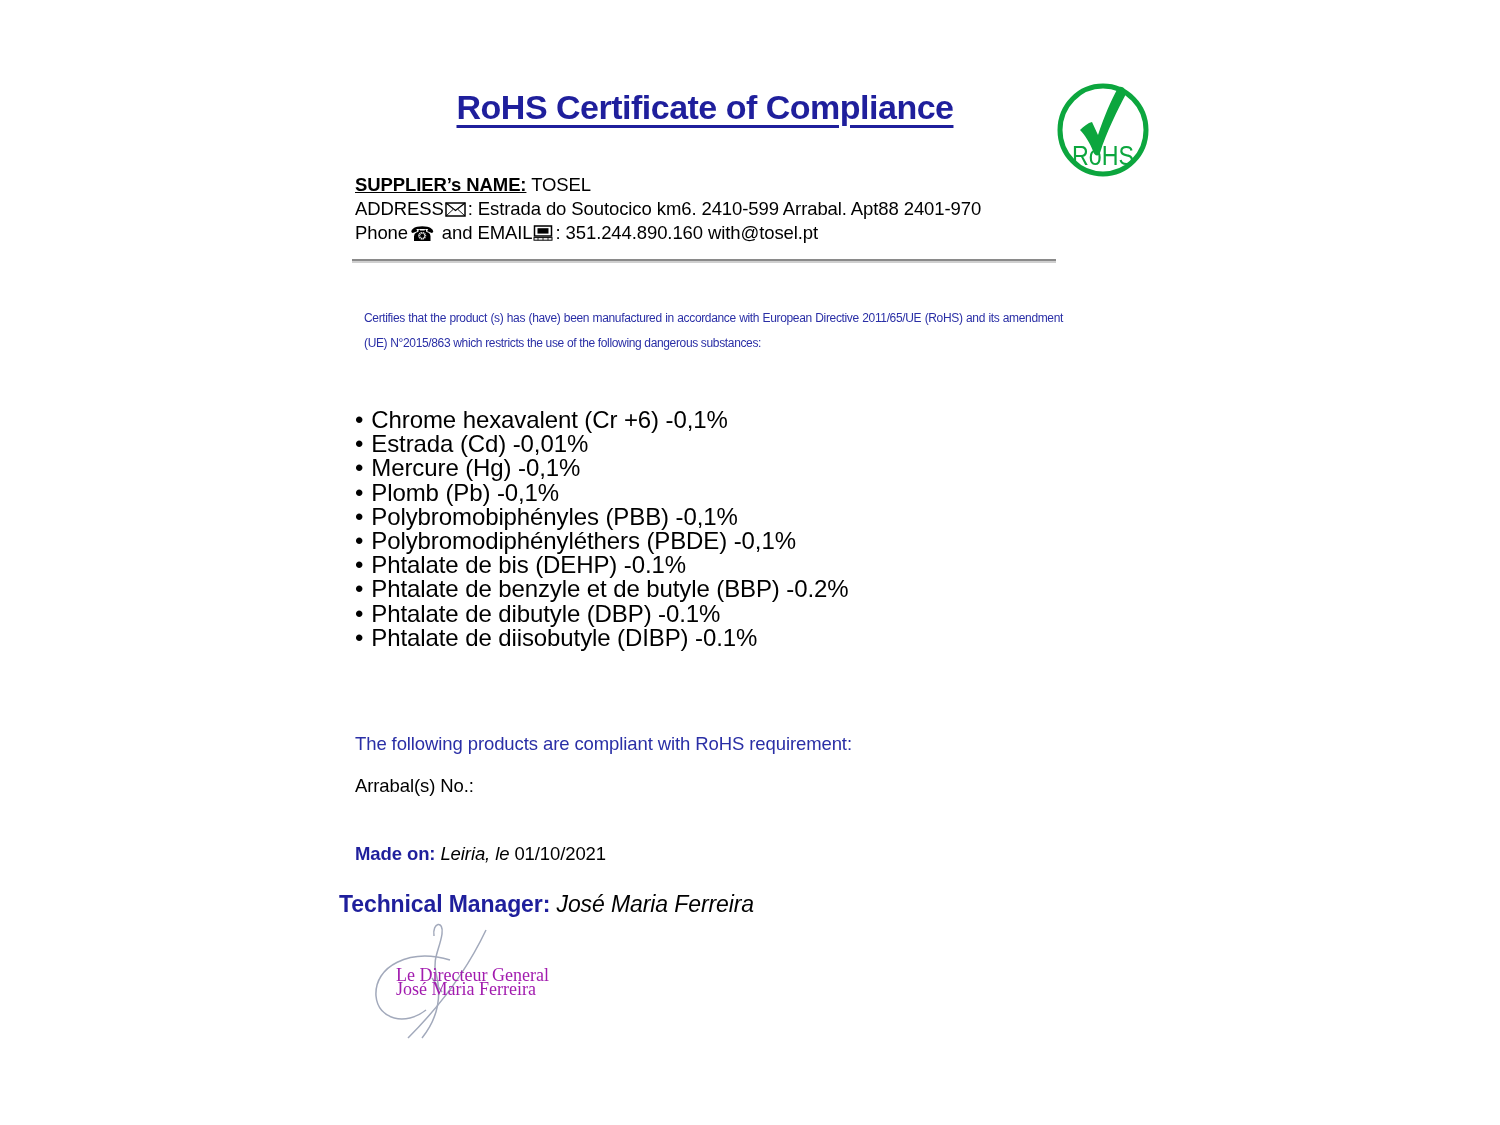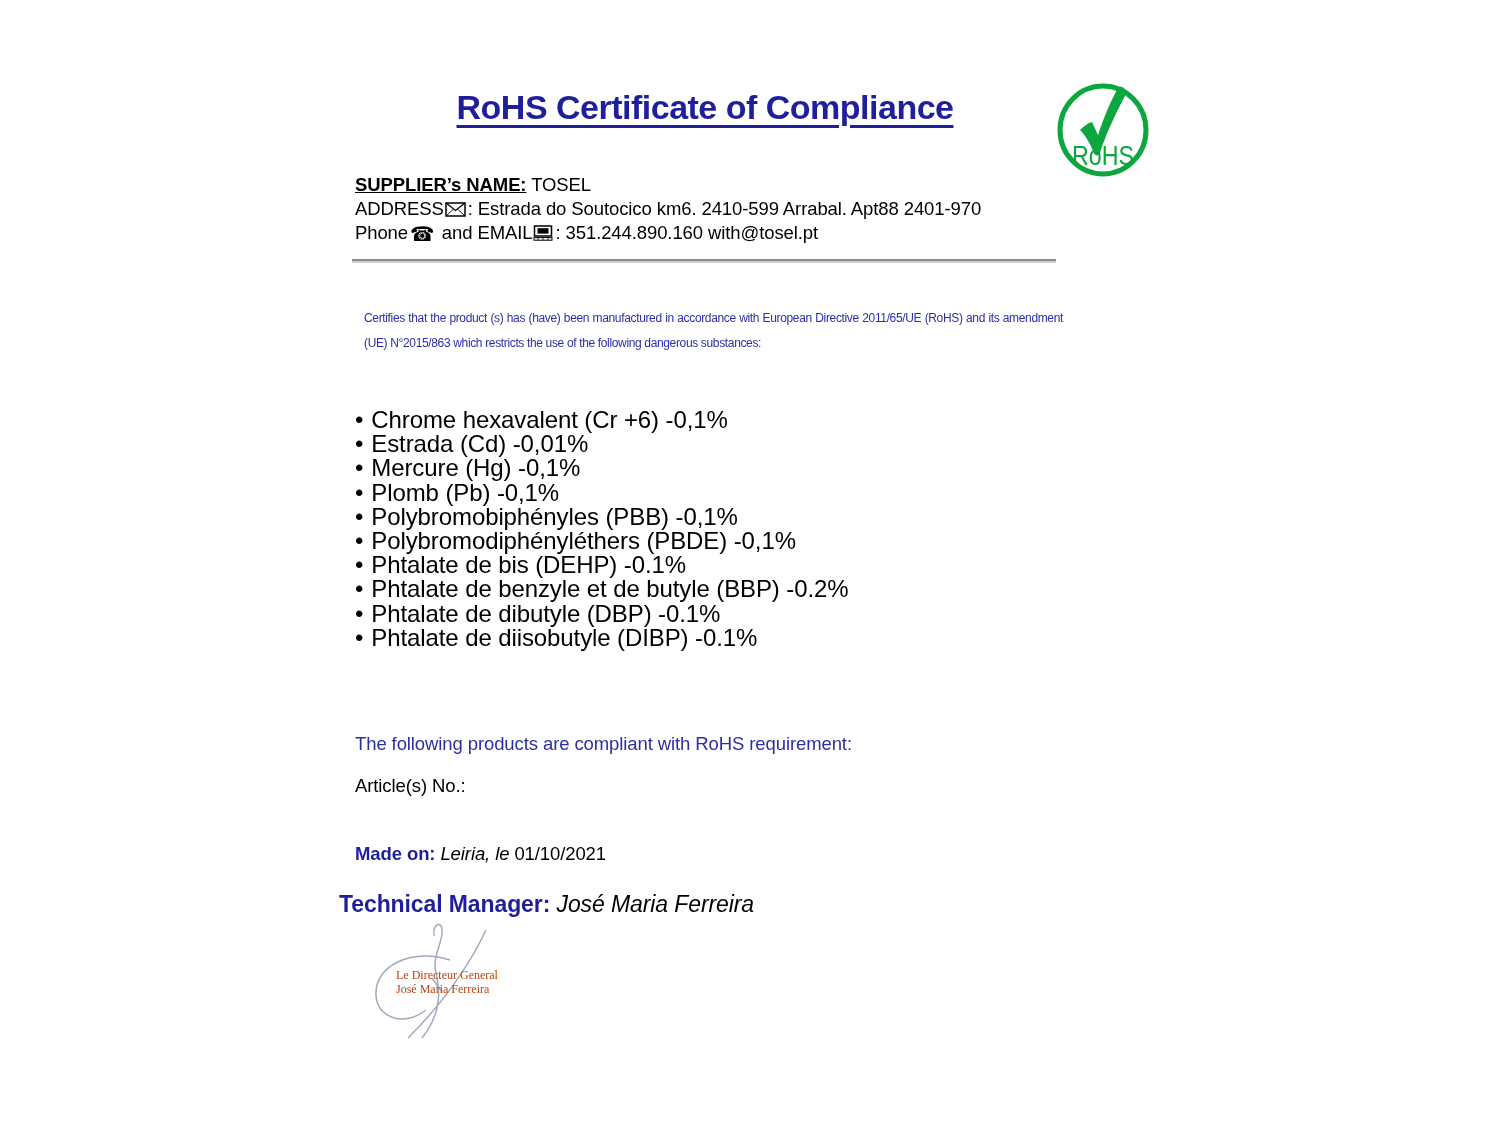--- a/index.html
+++ b/index.html
@@ -36,21 +36,21 @@
   .compliance{position:absolute;left:355px;top:733px;color:var(--blue);font-size:18.5px;letter-spacing:-0.1px;}
   .article{position:absolute;left:355px;top:775px;font-size:18.5px;letter-spacing:-0.1px;}
   .madeon{position:absolute;left:355px;top:843px;font-size:18.5px;letter-spacing:-0.1px;}
   .tech{position:absolute;left:339px;top:891px;font-size:23px;letter-spacing:-0.1px;}
   .label-navy{font-weight:700;color:var(--navy);}
   .italic{font-style:italic;}
   .signature{position:absolute;left:350px;top:916px;width:220px;height:150px;}
   .signature svg{position:absolute;left:0;top:0;color:#98a0b4;}
   .sig-text{
     position:absolute;left:46px;top:52px;font-family:"Liberation Serif",serif;
-    font-size:12px;line-height:14px;color:#c2410c;white-space:nowrap;
+    font-size:18px;line-height:14px;color:#a21caf;white-space:nowrap;
   }
 </style>
 </head>
 <body>
 
 <div>
 
   <div class="title-wrap">
     <h1 class="doc-title">RoHS Certificate of Compliance</h1>
   </div>
@@ -94,21 +94,21 @@
     <li>Polybromobiphényles (PBB) -0,1%</li>
     <li>Polybromodiphényléthers (PBDE) -0,1%</li>
     <li>Phtalate de bis (DEHP) -0.1%</li>
     <li>Phtalate de benzyle et de butyle (BBP) -0.2%</li>
     <li>Phtalate de dibutyle (DBP) -0.1%</li>
     <li>Phtalate de diisobutyle (DIBP) -0.1%</li>
   </ul>
 
   <div class="compliance">The following products are compliant with RoHS requirement:</div>
 
-  <div class="article">Article(s) No.:</div>
+  <div class="article">Arrabal(s) No.:</div>
 
   <div class="madeon">
     <span class="label-navy">Made on:</span><span class="italic"> Leiria, le </span><span>01/10/2021</span>
   </div>
 
   <div class="tech">
     <span class="label-navy">Technical Manager:</span><span class="italic"> José Maria Ferreira</span>
   </div>
 
   <div class="signature">

